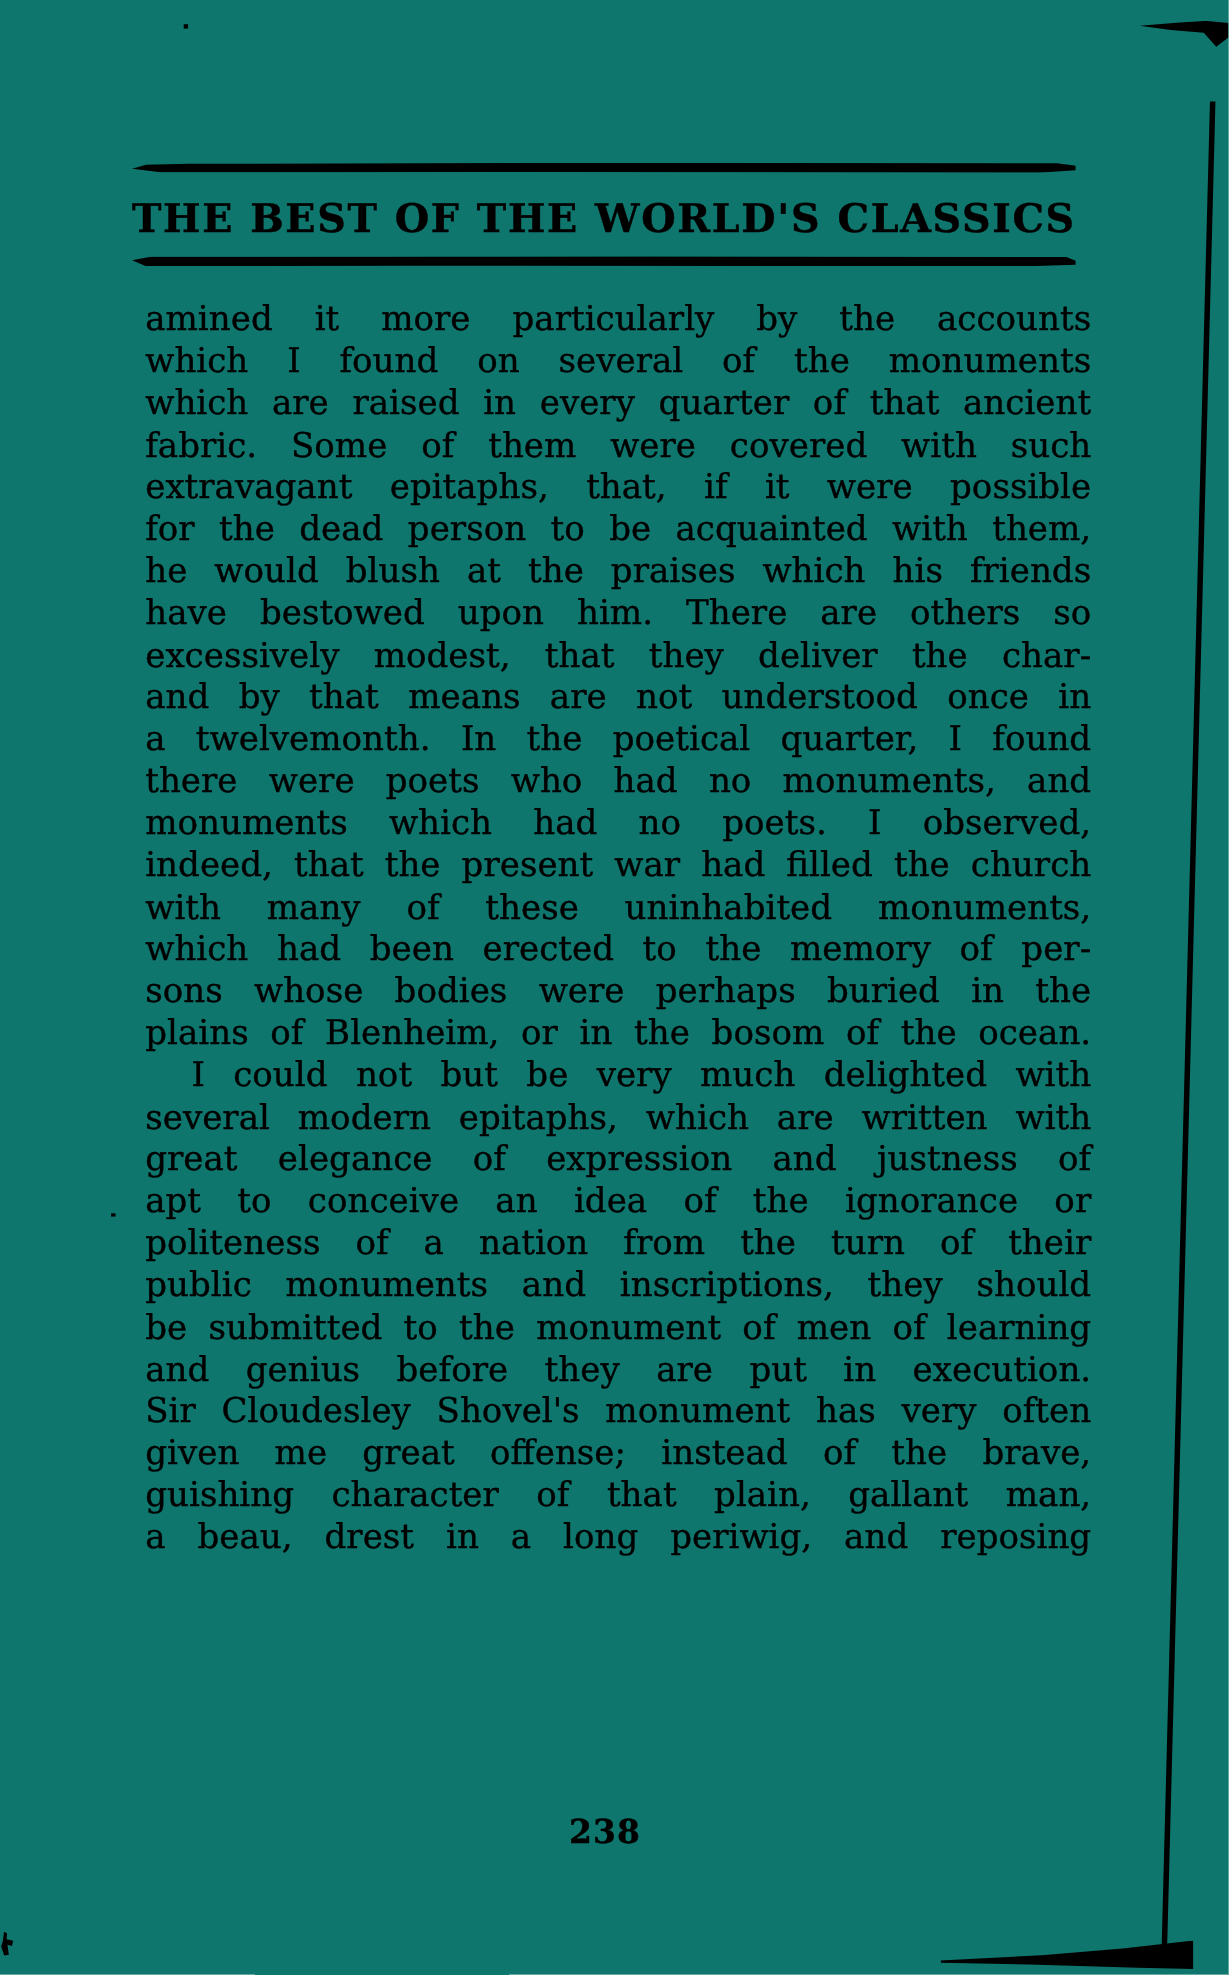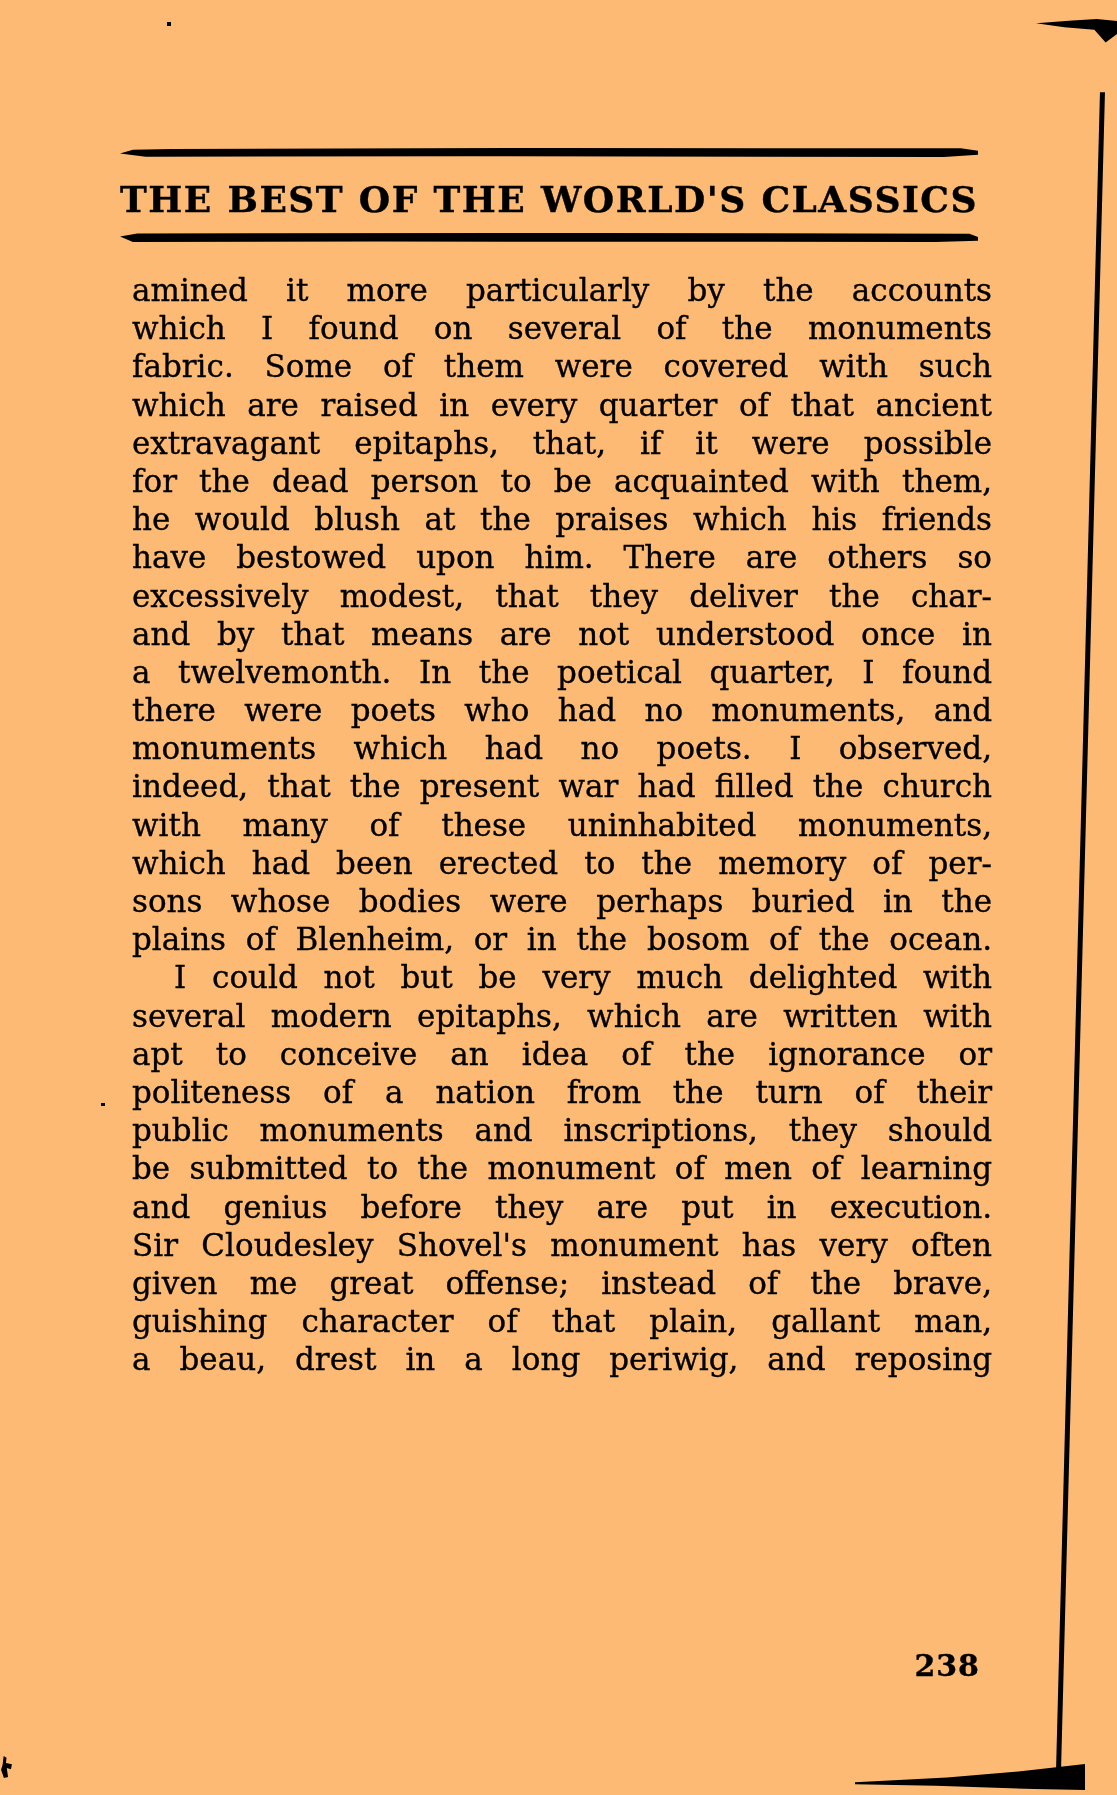--- a/index.html
+++ b/index.html
@@ -1,20 +1,20 @@
 <!DOCTYPE html>
 <html><head>
 <meta charset="utf-8">
 <style>
   html,body { margin:0; padding:0; }
   .page {
     position:relative;
     width:1117px;
     height:1795px;
-    background:#fdba74;
+    background:#0f766e;
     color:#000000;
     font-family:"DejaVu Serif", "Liberation Serif", serif;
     overflow:hidden;
   }
   .rule {
     position:absolute;
     left:120px;
     width:858px;
     height:9px;
     background:#000000;
@@ -53,21 +53,21 @@
     height:38.2px;
     text-align:justify;
     text-align-last:justify;
   }
   .line.indent { text-indent:42px; }
   .page-number {
     position:absolute;
     left:120px;
     top:1648px;
     width:860px;
-    text-align:right;
+    text-align:center;
     font-size:30px;
     font-weight:bold;
     letter-spacing:1px;
     -webkit-text-stroke:0.35px #000;
   }
   
   .artifact { position:absolute; background:#000; }
   .corner-wedge-top-right {
     left:1036px; top:19px; width:81px; height:24px;
     clip-path: polygon(0 18%, 45% 6%, 75% 0, 100% 8%, 100% 62%, 86% 98%, 72% 45%, 35% 34%);
@@ -95,38 +95,39 @@
 
   <div class="rule rule-top"></div>
 
   <div class="running-title">THE BEST OF THE WORLD'S CLASSICS</div>
 
   <div class="rule rule-bottom"></div>
 
   <div class="body-text">
       <div class="line">amined it more particularly by the accounts</div>
       <div class="line">which I found on several of the monuments</div>
+      <div class="line">which are raised in every quarter of that ancient</div>
       <div class="line">fabric. Some of them were covered with such</div>
-      <div class="line">which are raised in every quarter of that ancient</div>
       <div class="line">extravagant epitaphs, that, if it were possible</div>
       <div class="line">for the dead person to be acquainted with them,</div>
       <div class="line">he would blush at the praises which his friends</div>
       <div class="line">have bestowed upon him. There are others so</div>
       <div class="line">excessively modest, that they deliver the char-</div>
       <div class="line">and by that means are not understood once in</div>
       <div class="line">a twelvemonth. In the poetical quarter, I found</div>
       <div class="line">there were poets who had no monuments, and</div>
       <div class="line">monuments which had no poets. I observed,</div>
       <div class="line">indeed, that the present war had filled the church</div>
       <div class="line">with many of these uninhabited monuments,</div>
       <div class="line">which had been erected to the memory of per-</div>
       <div class="line">sons whose bodies were perhaps buried in the</div>
       <div class="line">plains of Blenheim, or in the bosom of the ocean.</div>
       <div class="line indent">I could not but be very much delighted with</div>
       <div class="line">several modern epitaphs, which are written with</div>
+      <div class="line">great elegance of expression and justness of</div>
       <div class="line">apt to conceive an idea of the ignorance or</div>
       <div class="line">politeness of a nation from the turn of their</div>
       <div class="line">public monuments and inscriptions, they should</div>
       <div class="line">be submitted to the monument of men of learning</div>
       <div class="line">and genius before they are put in execution.</div>
       <div class="line">Sir Cloudesley Shovel's monument has very often</div>
       <div class="line">given me great offense; instead of the brave,</div>
       <div class="line">guishing character of that plain, gallant man,</div>
       <div class="line">a beau, drest in a long periwig, and reposing</div>
     </div>

